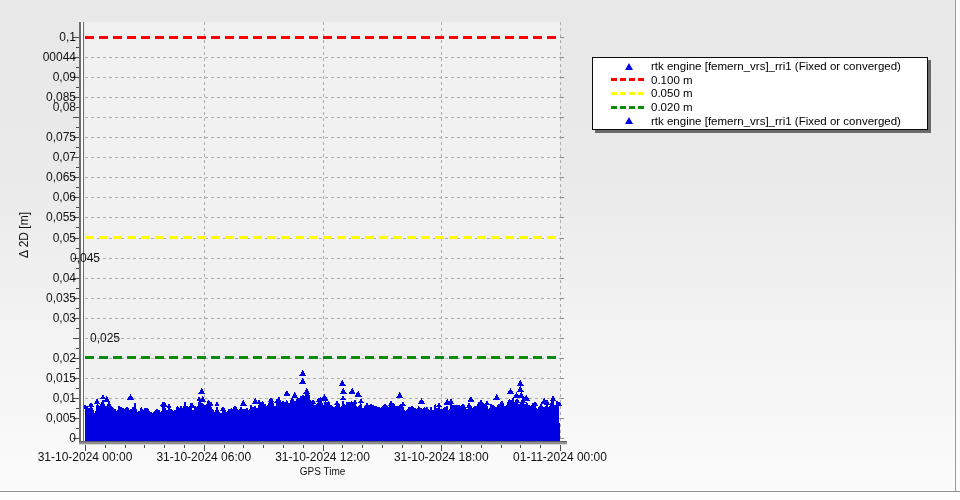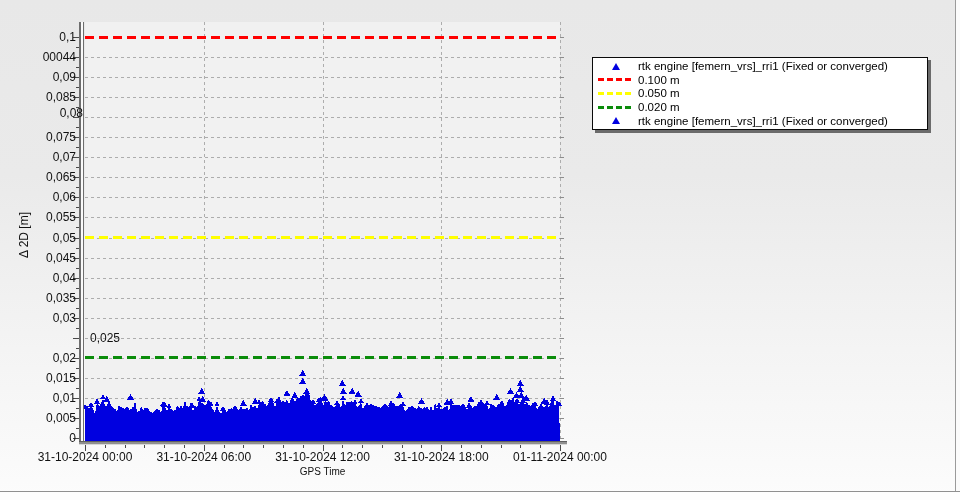--- a/index.html
+++ b/index.html
@@ -22,21 +22,21 @@
   #x-axis-title{
     position:absolute;top:466px;left:85px;width:475px;text-align:center;
     font-size:10px;color:#111;
   }
   #legend{
     position:absolute;left:592px;top:57px;width:336px;height:73px;
     background:#ffffff;border:1px solid #0a0a0a;box-shadow:3px 3px 0 #6b6b6b;
     display:flex;flex-direction:column;justify-content:space-evenly;box-sizing:border-box;
     padding:1px 0;
   }
-  .legend-row{display:flex;align-items:center;height:13px;}
+  .legend-row{display:flex;align-items:center;height:13px;margin-left:13px;}
   .legend-icon-cell{width:45px;display:flex;justify-content:center;align-items:center;flex:0 0 45px;}
   .legend-label{font-size:11.5px;color:#000;white-space:nowrap;}
   .tri-marker{width:0;height:0;border-left:4px solid transparent;border-right:4px solid transparent;border-bottom:7px solid #0000e0;}
   .dash-swatch{width:36px;height:3px;}
 </style>
 </head>
 <body>
 
 <div id="window">
   <svg id="plot-svg" width="960" height="500" shape-rendering="crispEdges">
@@ -273,28 +273,28 @@
       <line x1="79" y1="441" x2="567" y2="441" stroke="#5f5f5f" stroke-width="1"></line>
       <line x1="79" y1="444.6" x2="567" y2="444.6" stroke="#d8d8d8" stroke-width="1"></line>
     </svg>
 
   <div id="y-axis-title">Δ 2D [m]</div>
   <div id="y-ticks">
       <div class="ytick" style="top: 30px;">0,1</div>
       <div class="ytick" style="top: 50.05px;">00044</div>
       <div class="ytick" style="top: 70.1px;">0,09</div>
       <div class="ytick" style="top: 90.15px;">0,085</div>
-      <div class="ytick" style="top: 106px; padding-left: 7px;">0,08</div>
+      <div class="ytick" style="top: 100px;">0,08</div>
       <div class="ytick" style="top: 130.25px;">0,075</div>
       <div class="ytick" style="top: 150.3px;">0,07</div>
       <div class="ytick" style="top: 170.35px;">0,065</div>
       <div class="ytick" style="top: 190.4px;">0,06</div>
       <div class="ytick" style="top: 210.45px;">0,055</div>
       <div class="ytick" style="top: 230.5px;">0,05</div>
-      <div class="ytick" style="top: 250.55px;">0,045</div>
+      <div class="ytick" style="top: 250.55px; margin-left: 24px;">0,045</div>
       <div class="ytick" style="top: 270.6px;">0,04</div>
       <div class="ytick" style="top: 290.65px;">0,035</div>
       <div class="ytick" style="top: 310.7px;">0,03</div>
       <div class="ytick" style="top: 330.75px; padding-left: 44px;">0,025</div>
       <div class="ytick" style="top: 350.8px;">0,02</div>
       <div class="ytick" style="top: 370.85px;">0,015</div>
       <div class="ytick" style="top: 390.9px;">0,01</div>
       <div class="ytick" style="top: 410.95px;">0,005</div>
       <div class="ytick" style="top: 431px;">0</div>
     </div>

